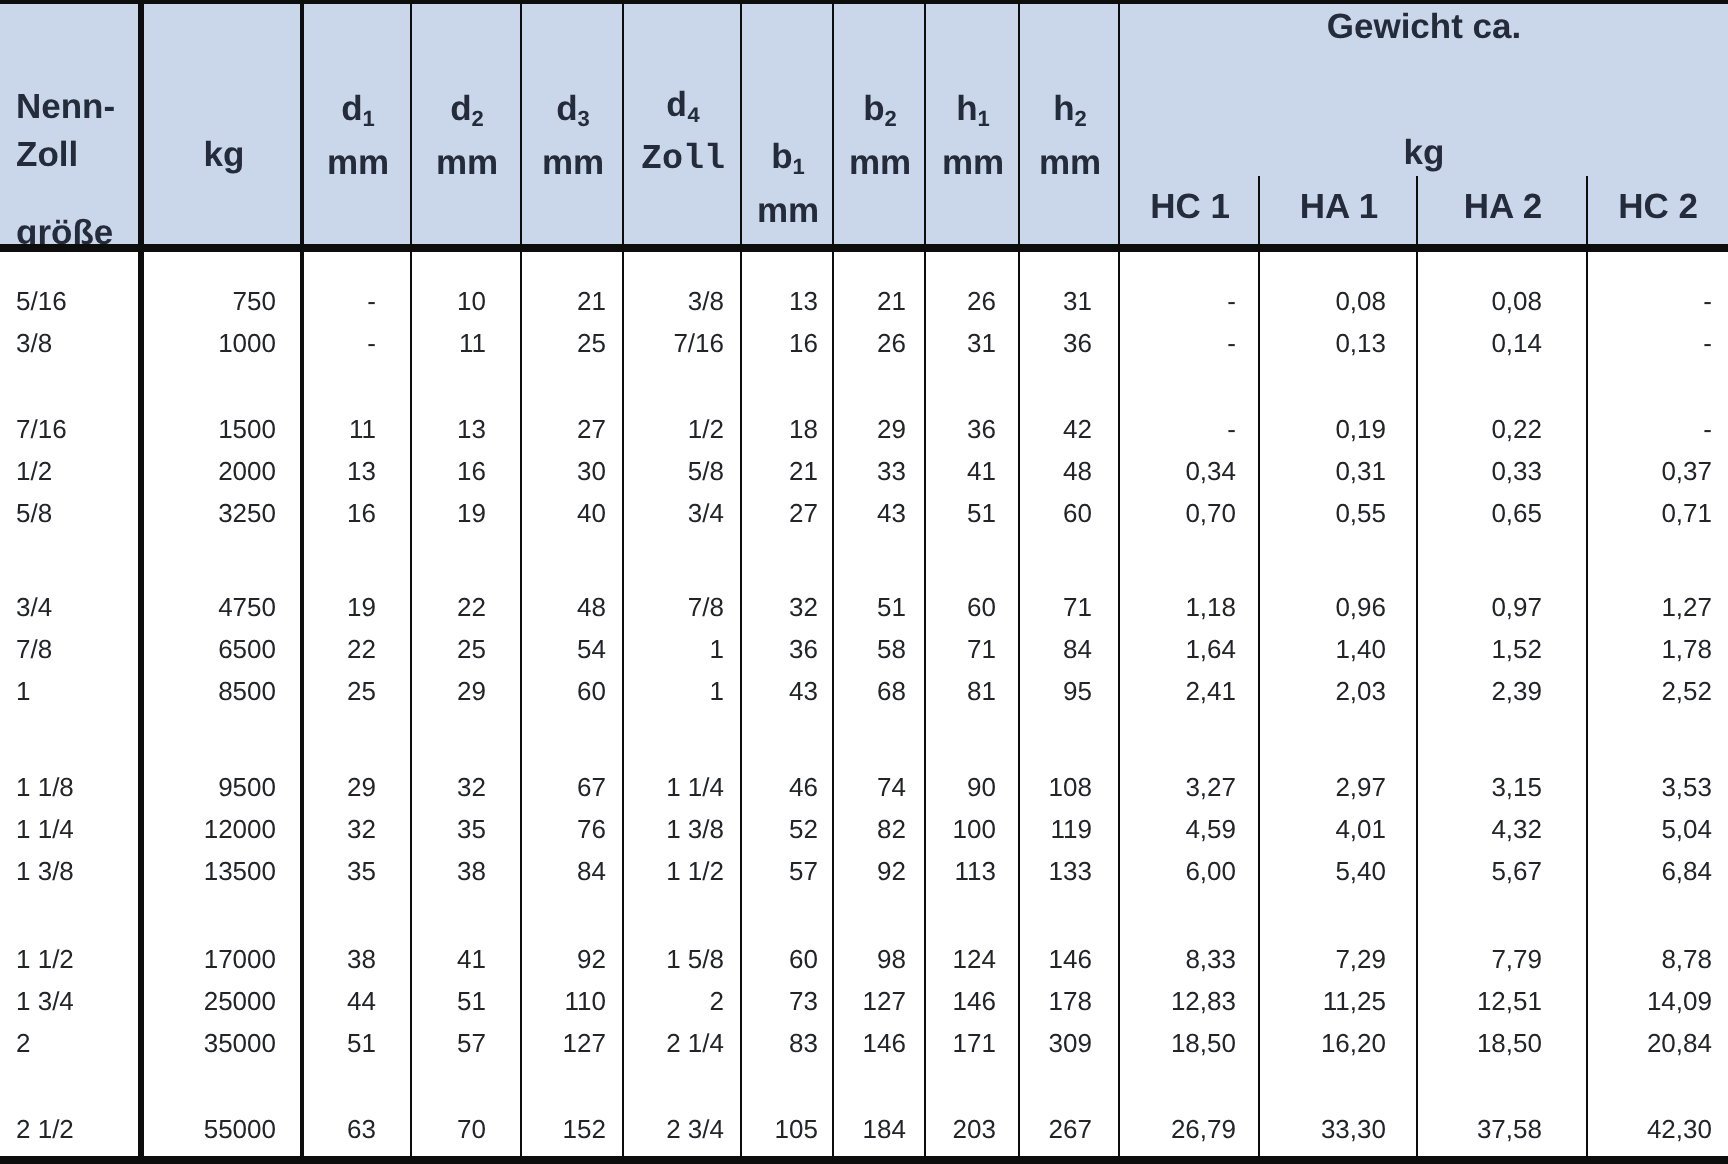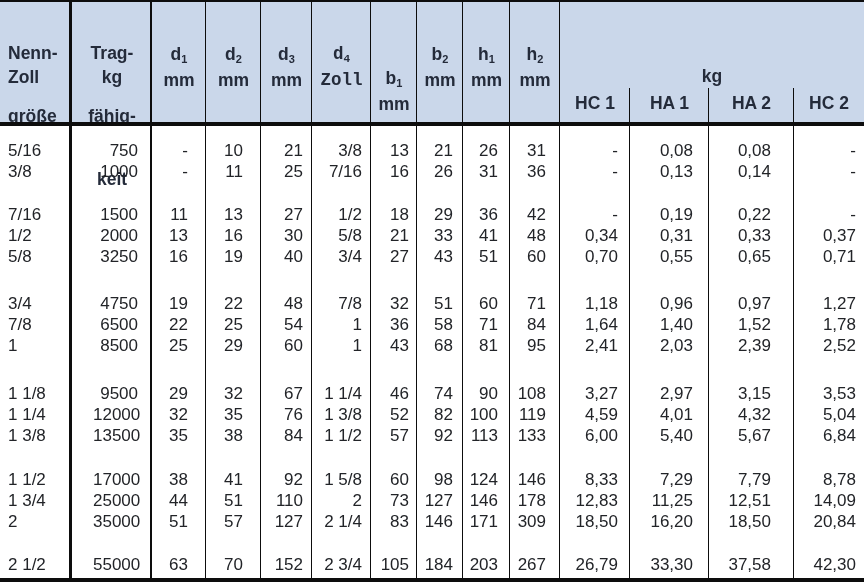--- a/index.html
+++ b/index.html
@@ -15,21 +15,21 @@
   .hcell.center { text-align:center; }
   .dim { position:absolute; top:42px; text-align:center; font-weight:bold; color:#242b3a; font-size:17.5px; line-height:24px; }
   .dim .sub { font-size:11px; position:relative; top:3px; }
   .wlabel { position:absolute; top:93px; text-align:center; font-weight:bold; color:#242b3a; font-size:17.5px; line-height:21px; }
   
   .tbody { position:absolute; left:0; top:126px; width:864px; }
   .group { margin:0; }
   #g0 { margin-top:14px; } #g1 { margin-top:22px; } #g2 { margin-top:26px; }
   #g3 { margin-top:27px; } #g4 { margin-top:23px; } #g5 { margin-top:22px; }
   .row { display:grid; grid-template-columns:72px 80px 54px 55px 51px 59px 46px 46px 47px 50px 70px 79px 85px 70px;
-         height:21px; font-size:17px; line-height:21px; color:#222428; }
+         height:21px; font-size:13px; line-height:21px; color:#222428; }
   .row span { display:block; text-align:right; white-space:pre; }
   .row span:nth-child(1)  { text-align:left; padding-left:8px; }
   .row span:nth-child(2)  { padding-right:14px;padding-left:21px; }
   .row span:nth-child(3)  { padding-right:18px; }
   .row span:nth-child(4)  { padding-right:18px; }
   .row span:nth-child(5)  { padding-right:9px; }
   .row span:nth-child(6)  { padding-right:9px; }
   .row span:nth-child(7)  { padding-right:8px; }
   .row span:nth-child(8)  { padding-right:10px; }
   .row span:nth-child(9)  { padding-right:12px; }
@@ -45,25 +45,20 @@
 <div class="wrap">
 
   <div class="hdr-bg"></div>
 
   <div class="hcell" style="left:8px; top:1px;">
     <div>Nenn-</div>
     <div>größe</div>
   </div>
   <div class="hcell" style="left:8px; top:67px;">Zoll</div>
 
-  <div class="hcell center" style="left:72px; top:1px; width:80px;">
-    <div>Trag-</div>
-    <div>fähig-</div>
-    <div>keit</div>
-  </div>
   <div class="hcell center" style="left:72px; top:67px; width:80px;">kg</div>
 
   <div id="dim-headers">
       <div class="dim" style="left: 152px; width: 54px;">
         <div><span>d</span><span class="sub">1</span></div>
         <div>mm</div>
       </div>
       <div class="dim" style="left: 206px; width: 55px;">
         <div><span>d</span><span class="sub">2</span></div>
         <div>mm</div>
@@ -87,20 +82,21 @@
       <div class="dim" style="left: 463px; width: 47px;">
         <div><span>h</span><span class="sub">1</span></div>
         <div>mm</div>
       </div>
       <div class="dim" style="left: 510px; width: 50px;">
         <div><span>h</span><span class="sub">2</span></div>
         <div>mm</div>
       </div>
     </div>
 
+  <div class="hcell center" style="left:560px; top:3px; width:304px;">Gewicht ca.</div>
   <div class="hcell center" style="left:560px; top:66px; width:304px;">kg</div>
   <div id="weight-labels">
       <div class="wlabel" style="left: 560px; width: 70px;">HC 1</div>
       <div class="wlabel" style="left: 630px; width: 79px;">HA 1</div>
       <div class="wlabel" style="left: 709px; width: 85px;">HA 2</div>
       <div class="wlabel" style="left: 794px; width: 70px;">HC 2</div>
     </div>
 
   <div class="tbody">
       <div class="group" id="g0">

